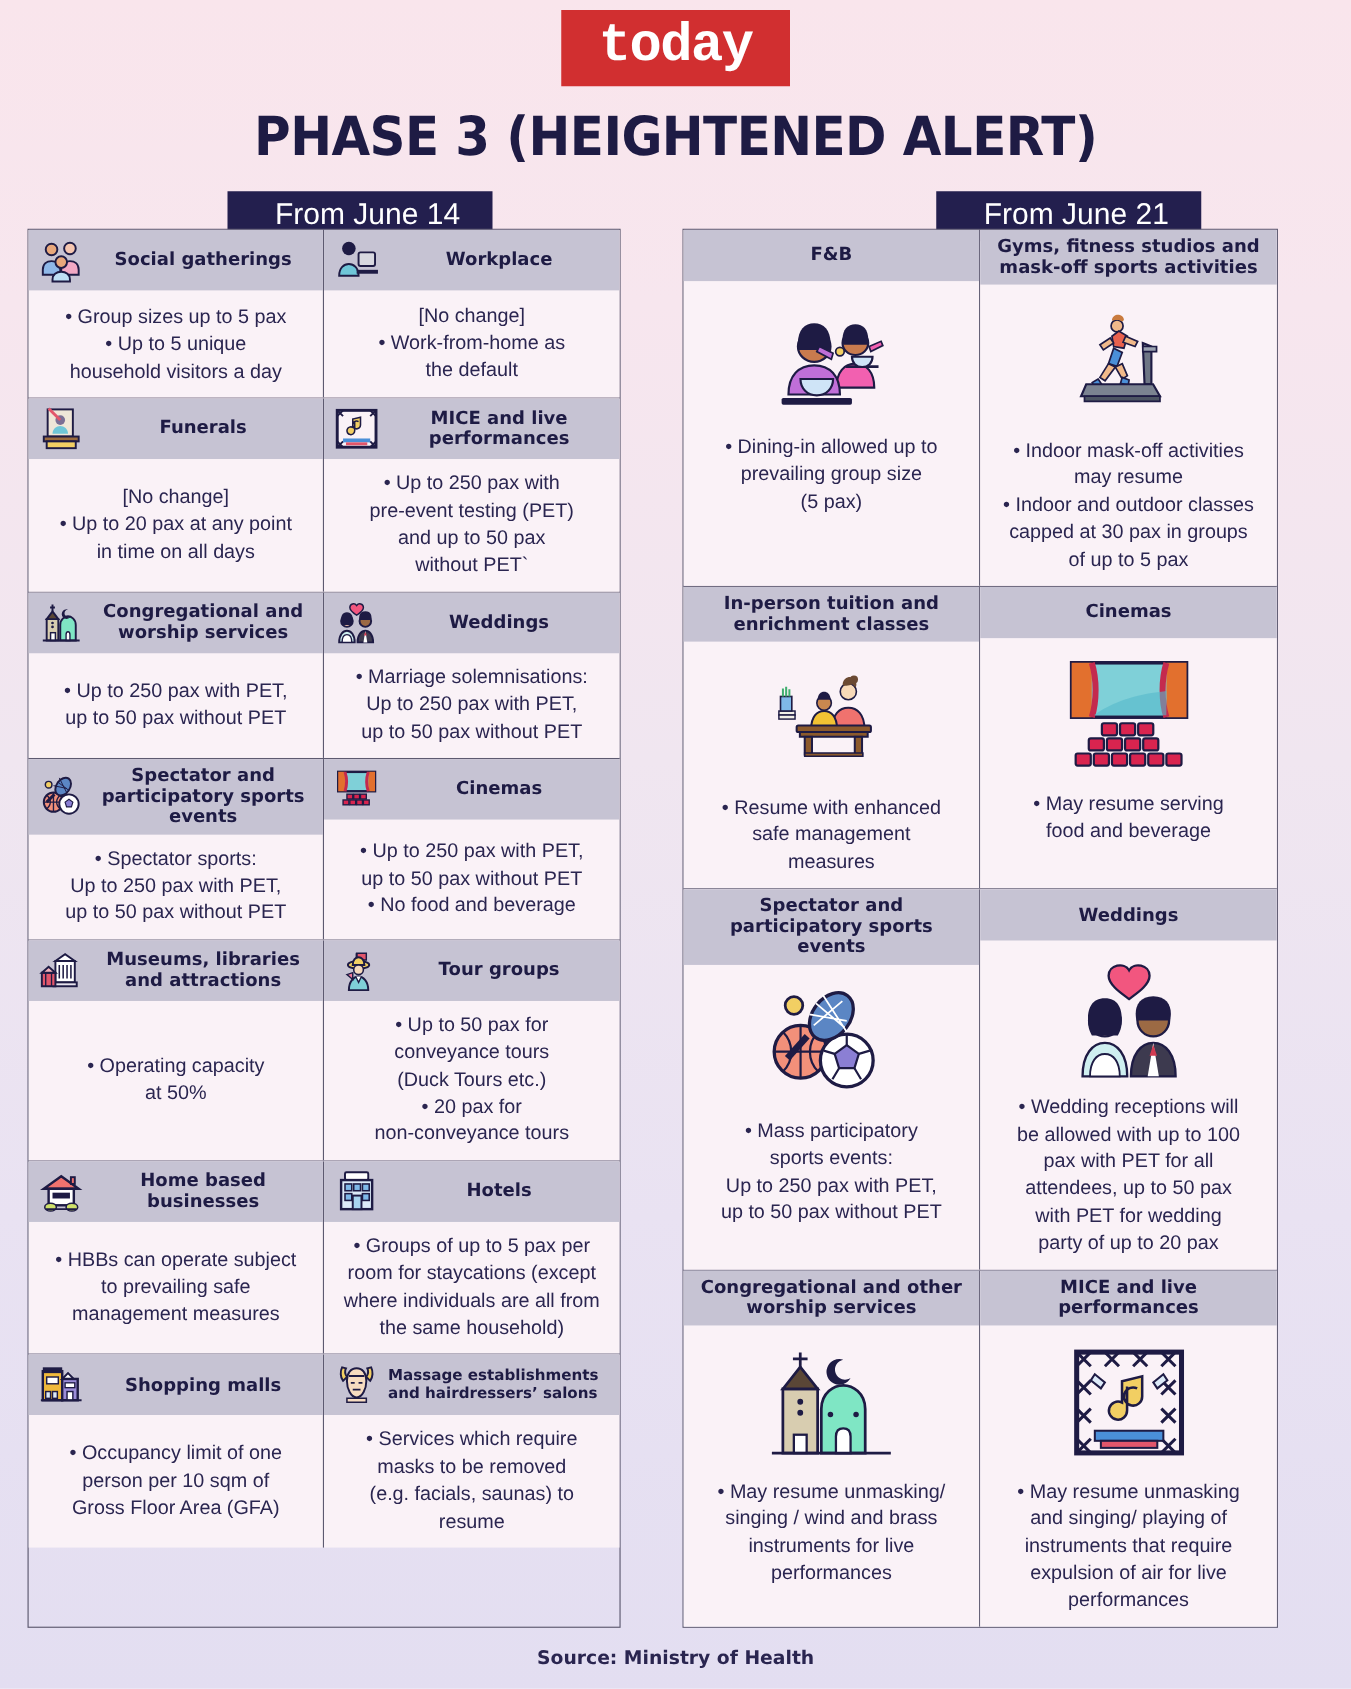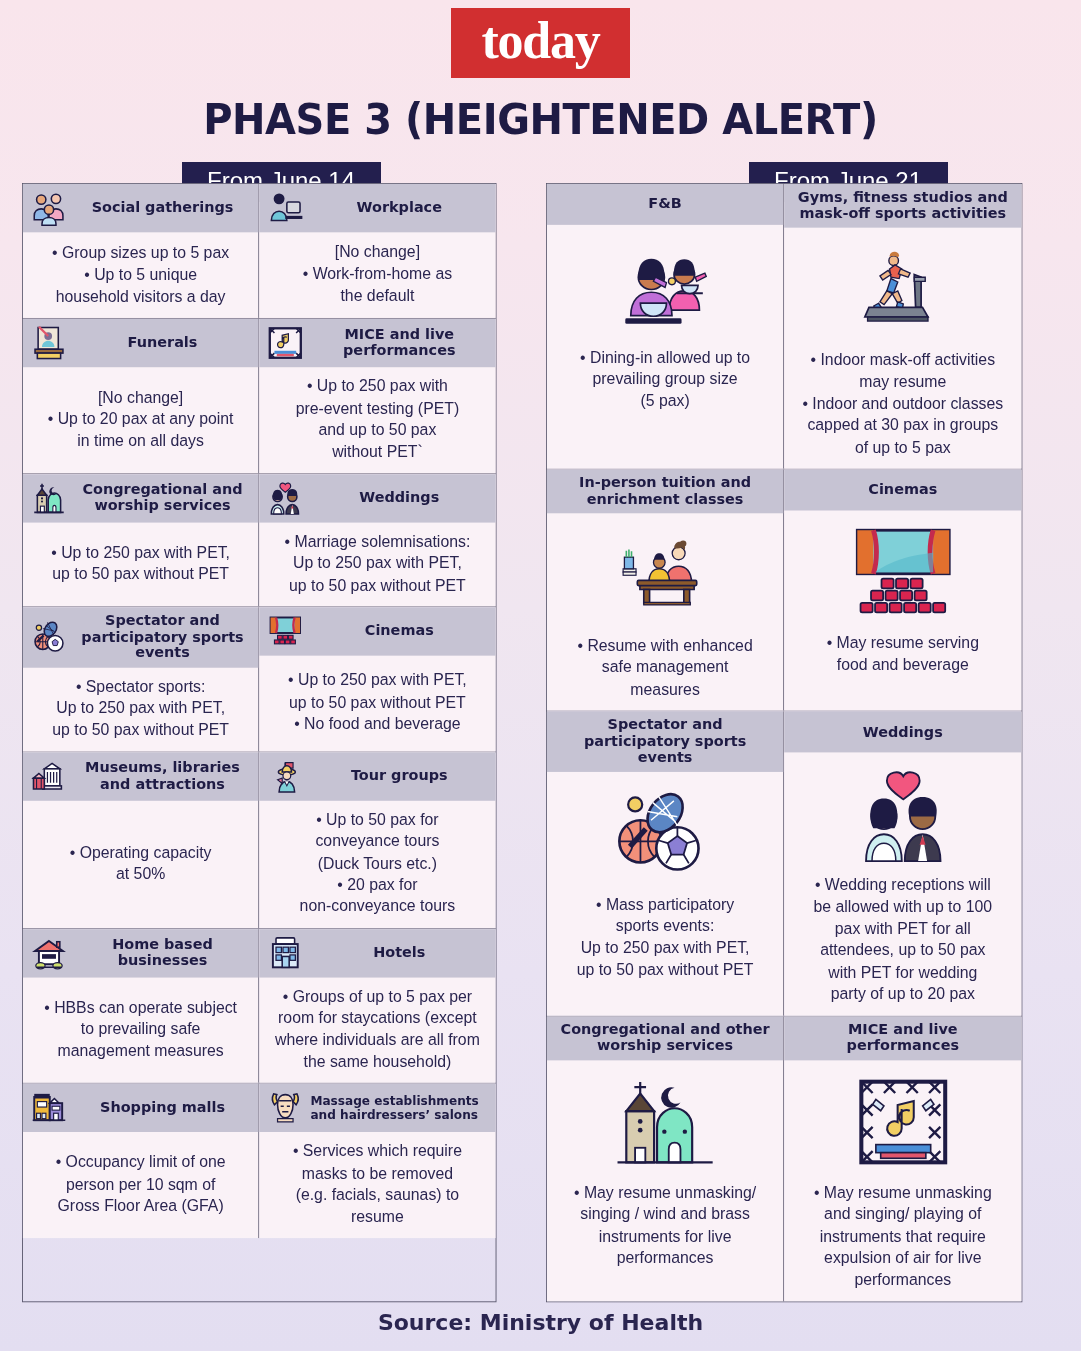--- a/index.html
+++ b/index.html
@@ -21,23 +21,23 @@
     text-align: center;
     padding-top: 8px;
   }
   .logo-box {
     display: inline-block;
     background: #d12f30;
     padding: 7px 30px 11px 30px;
     line-height: 1;
   }
   .logo-text {
-    font-family: Liberation Serif, serif;
+    font-family: Liberation Mono, monospace;
     font-weight: bold;
-    font-size: 52px;
+    font-size: 43px;
     color: #ffffff;
     letter-spacing: -1.2px;
     display: block;
   }
   .main-title {
     font-family: "DejaVu Sans", sans-serif;
     font-weight: bold;
     font-size: 43px;
     letter-spacing: -0.5px;
     color: #1e1b44;
@@ -50,21 +50,21 @@
     position: relative;
     height: 40px;
     margin-top: 18px;
   }
   .date-tab {
     position: absolute;
     background: #231f4e;
     color: #ffffff;
     font-size: 24px;
     font-weight: normal;
-    padding: 5px 26px 7px 25px;
+    padding: 5px 26px 7px 38px;
     white-space: nowrap;
     font-family: "Liberation Sans", sans-serif;
     text-align: right;
   }
   .date-tab.left  { left: 182px; }
   .date-tab.right { left: 712px; margin-left: 37px; }
 
   
   .boards {
     position: absolute;
@@ -147,21 +147,21 @@
 
   
   .footer {
     position: absolute;
     bottom: 16px;
     left: 0;
     width: 100%;
     text-align: center;
     font-family: "DejaVu Sans", sans-serif;
     font-weight: bold;
-    font-size: 22px;
+    font-size: 15px;
     color: #2a2550;
   }
 </style>
 </head>
 <body>
 
 <div class="masthead">
   <div class="logo-box">
     <span class="logo-text">today</span>
   </div>

